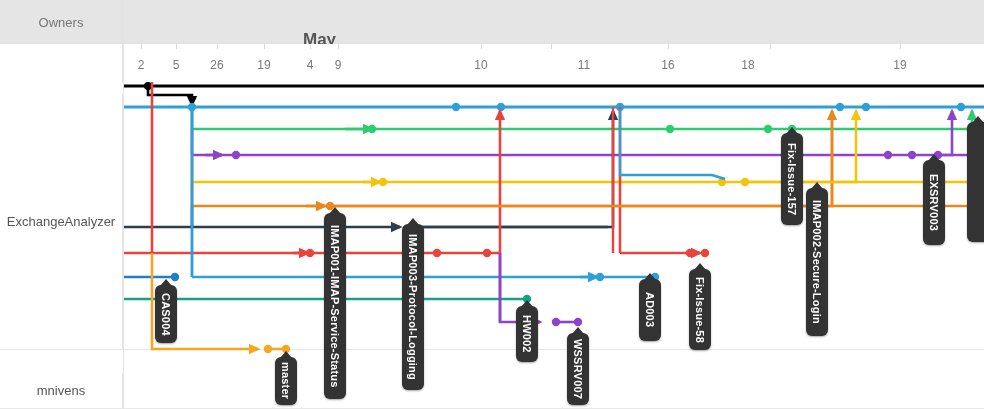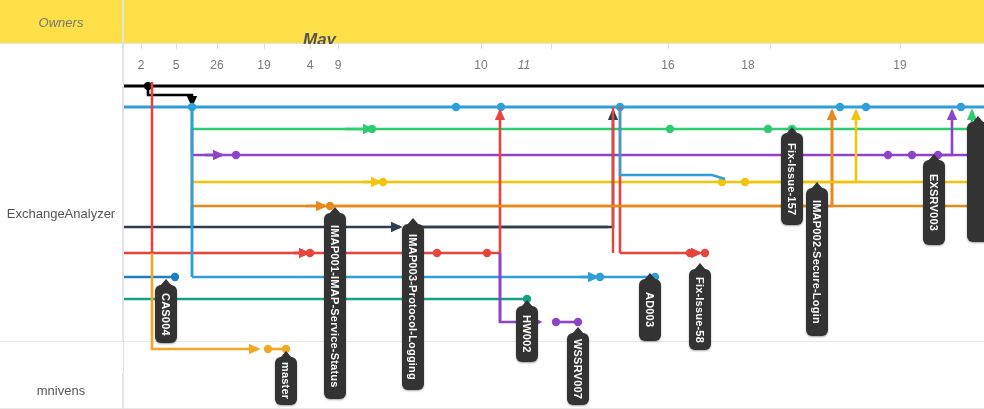--- a/index.html
+++ b/index.html
@@ -13,23 +13,22 @@
     width: 984px;
     height: 409px;
     overflow: hidden;
     background: #fff;
   }
 
   
   .header-band {
     position: absolute; left: 0; top: 0;
     width: 984px; height: 44px;
-    background: #fde047;
+    background: #e5e5e5;
     border-bottom: 1px solid #e3e3e3;
-    font-style: italic;
   }
   .owners-cell {
     position: absolute; left: 0; top: 0;
     width: 123px; height: 44px;
     display: flex; align-items: center; justify-content: center;
     font-size: 13px; color: #777;
     border-right: 1px solid #e3e3e3;
   }
   .month-label {
     position: absolute; top: 30px;
@@ -145,32 +144,32 @@
         <div class="tick" style="left: 217px;">26</div>
         <div class="tickmark" style="left: 264px;"></div>
         <div class="tick" style="left: 264px;">19</div>
         <div class="tickmark" style="left: 310px;"></div>
         <div class="tick" style="left: 310px;">4</div>
         <div class="tickmark" style="left: 338px;"></div>
         <div class="tick" style="left: 338px;">9</div>
         <div class="tickmark" style="left: 481px;"></div>
         <div class="tick" style="left: 481px;">10</div>
         <div class="tickmark" style="left: 551px;"></div>
-        <div class="tick" style="left: 524px; font-style: italic;">11</div>
+        <div class="tick" style="left: 584px;">11</div>
         <div class="tickmark" style="left: 668px;"></div>
         <div class="tick" style="left: 668px;">16</div>
         <div class="tickmark" style="left: 770px;"></div>
         <div class="tick" style="left: 748px;">18</div>
         <div class="tickmark" style="left: 900px;"></div>
         <div class="tick" style="left: 900px;">19</div>
       </div>
   </div>
 
   <div class="rows-layer" id="rows-layer">
-      <div class="owner-row" style="top: 4px; height: 256px;">
+      <div class="owner-row" style="top: 12px; height: 256px;">
         <div class="owner-label">ExchangeAnalyzer</div>
       </div>
       <div class="owner-row" style="top: 291px; height: 36px;">
         <div class="owner-label">mnivens</div>
       </div>
     </div>
 
   <div class="col-divider"></div>
 
   <svg id="graph" viewBox="0 0 984 409" width="984" height="409">

